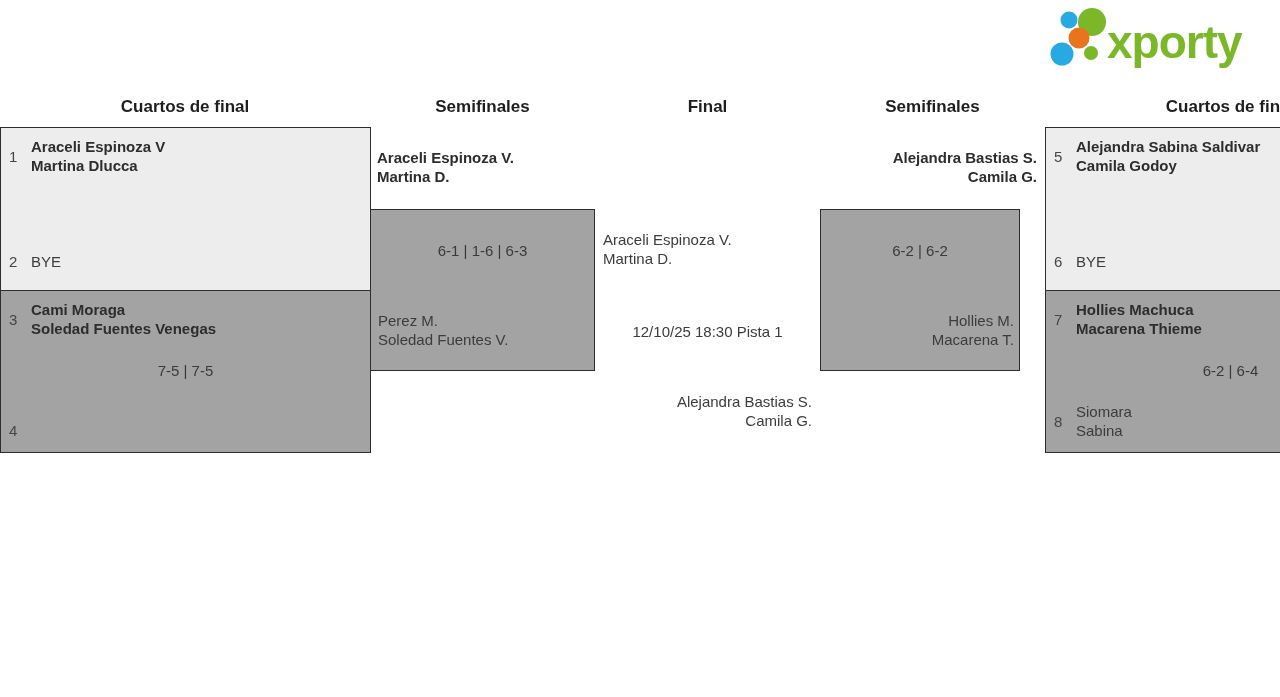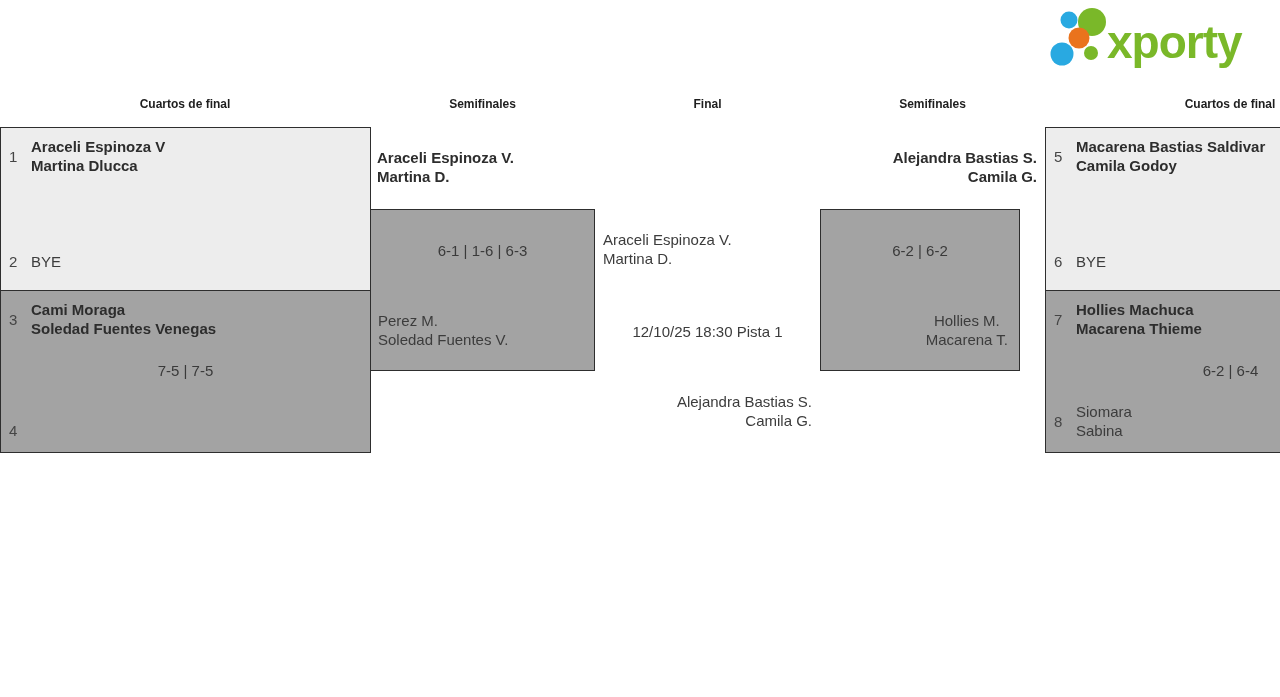--- a/index.html
+++ b/index.html
@@ -10,21 +10,21 @@
     color:#3a3a3a;
   }
   .title-block { position:absolute; left:1px; top:2px; }
   .title-line {
     font-size:24px; font-weight:700; color:#1c1c1c; line-height:33px;
     white-space:nowrap;
   }
   .logo { position:absolute; left:1048px; top:4px; }
   .col-h {
     position:absolute; top:97px; height:20px;
-    font-size:12px; font-weight:700; color:#1e1e1e;
+    font-size:17px; font-weight:700; color:#1e1e1e;
     text-align:center; white-space:nowrap;
   }
   .ch1 { left:0;      width:370px; }
   .ch2 { left:370px;  width:225px; }
   .ch3 { left:595px;  width:225px; }
   .ch4 { left:820px;  width:225px; }
   .ch5 { left:1045px; width:370px; }
 
   .box {
     position:absolute; box-sizing:border-box;
@@ -59,21 +59,21 @@
 
   .float-label {
     position:absolute; font-size:15px; line-height:19px;
     color:#3c3c3c; white-space:nowrap;
   }
   .bold-label { font-weight:700; color:#2d2d2d; }
   .sf-l-winner { left:377px; top:148px; }
   .sf-r-winner { left:821px; width:216px; top:148px; text-align:right; }
   .sf-loser-inbox { position:absolute; font-size:15px; line-height:19px; color:#3c3c3c; bottom:21px; }
   .sf-l-loser { left:7px; }
-  .sf-r-loser { right:11px; text-align:center; }
+  .sf-r-loser { right:5px; text-align:right; }
 
   .final-team1 { left:603px; top:230px; }
   .final-info  { left:595px; width:225px; top:322px; text-align:center; }
   .final-team2 { left:595px; width:217px; top:392px; text-align:right; }
 </style>
 </head>
 <body>
 
 <div class="page">
 
@@ -156,21 +156,21 @@
     <div class="sf-loser-inbox sf-r-loser">
       <span>Hollies M.</span><br>
       <span>Macarena T.</span>
     </div>
   </div>
 
   <div class="box gray qf-r1">
     <div class="team winner team-top">
       <span class="seed">5</span>
       <span class="names">
-        <span>Macarena Bastias Saldivar</span><br>
+        <span>Alejandra Sabina Saldivar</span><br>
         <span>Camila Godoy</span>
       </span>
     </div>
     <div class="team team-bottom single">
       <span class="seed">6</span>
       <span class="names">BYE</span>
     </div>
   </div>
 
   <div class="box qf-r2">

